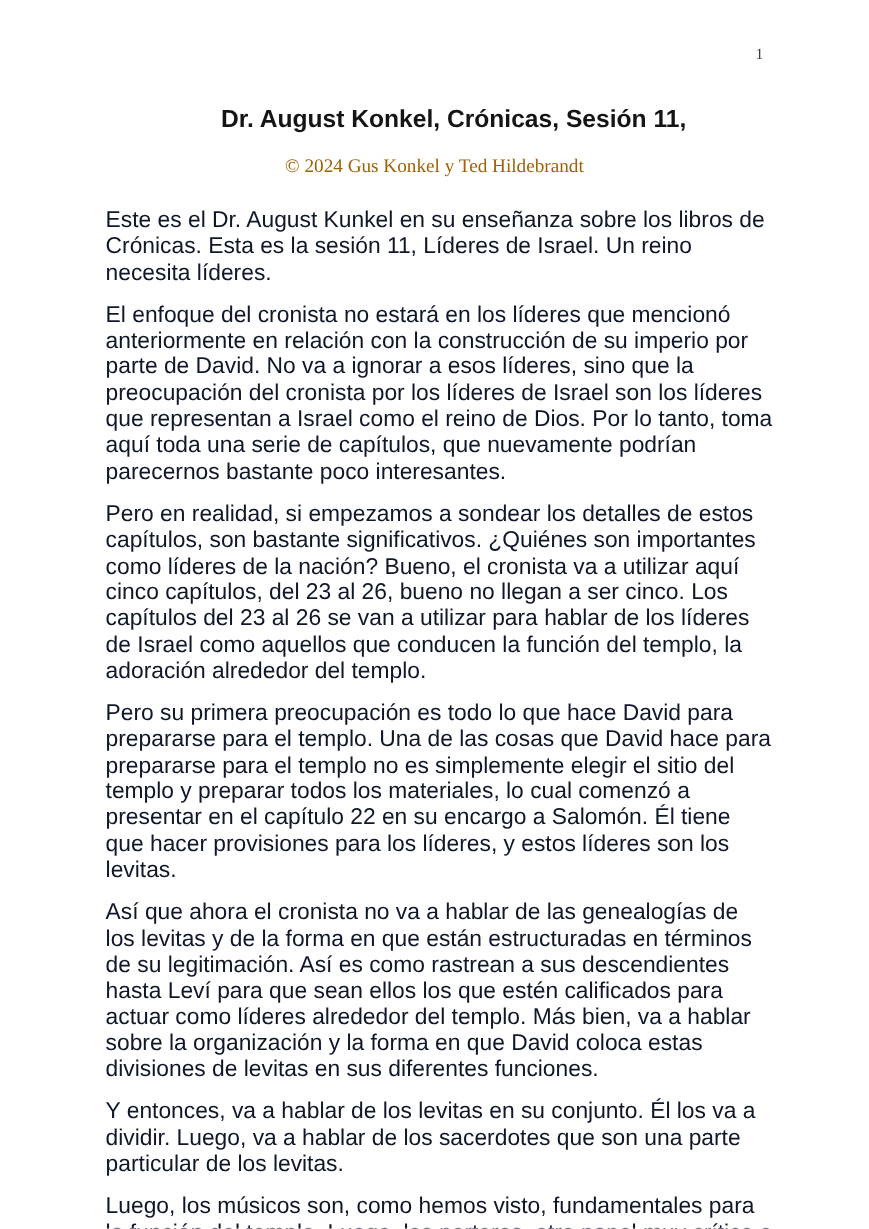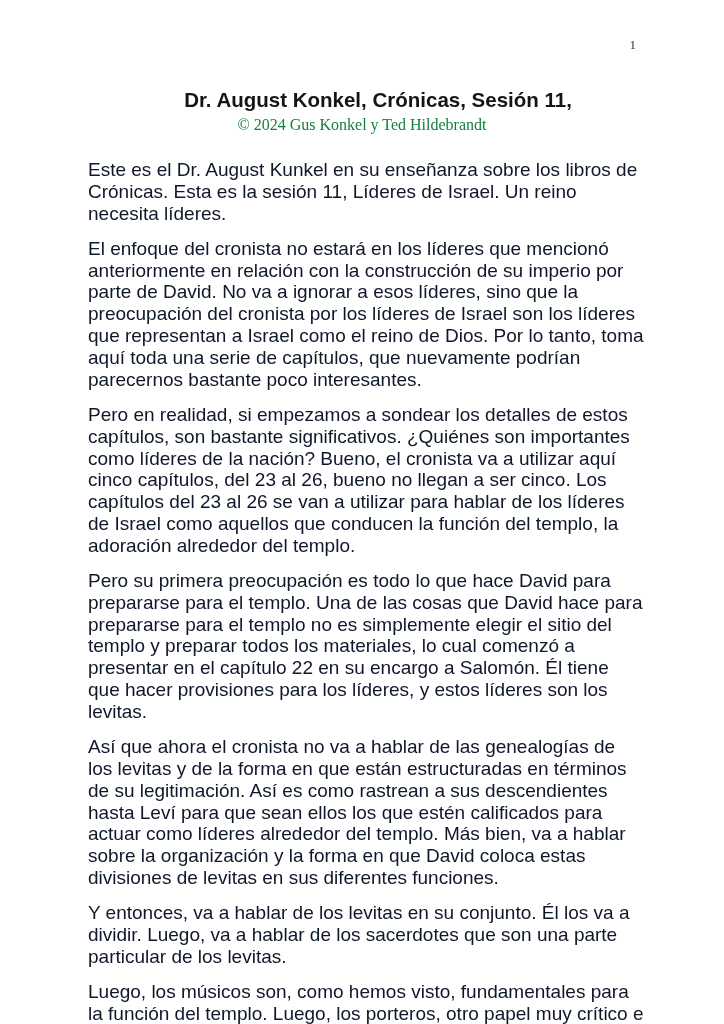--- a/index.html
+++ b/index.html
@@ -40,22 +40,22 @@
     font-size: 20.5px;
     line-height: 27px;
     color: #151515;
     letter-spacing: 0;
     padding-left: 32px;
   }
   .doc-copyright {
     font-family: "Liberation Serif", serif;
     font-size: 16px;
     line-height: 20px;
-    margin-top: 2px;
-    color: #15803d;
+    margin-top: 16px;
+    color: #a16207;
   }
   .doc-body {
     margin: 24px 76px 0 88px;
     width: 556px;
     font-size: 19px;
     line-height: 21.8px;
     text-align: left;
     color: #0f172a;
   }
   .doc-body p {

